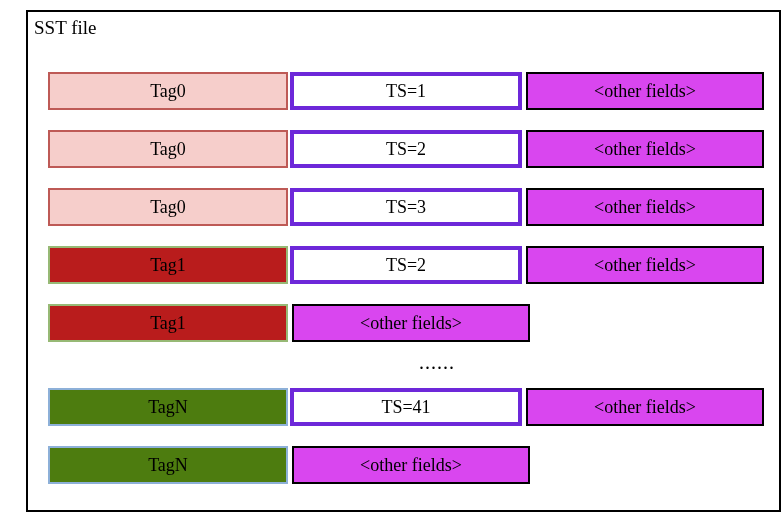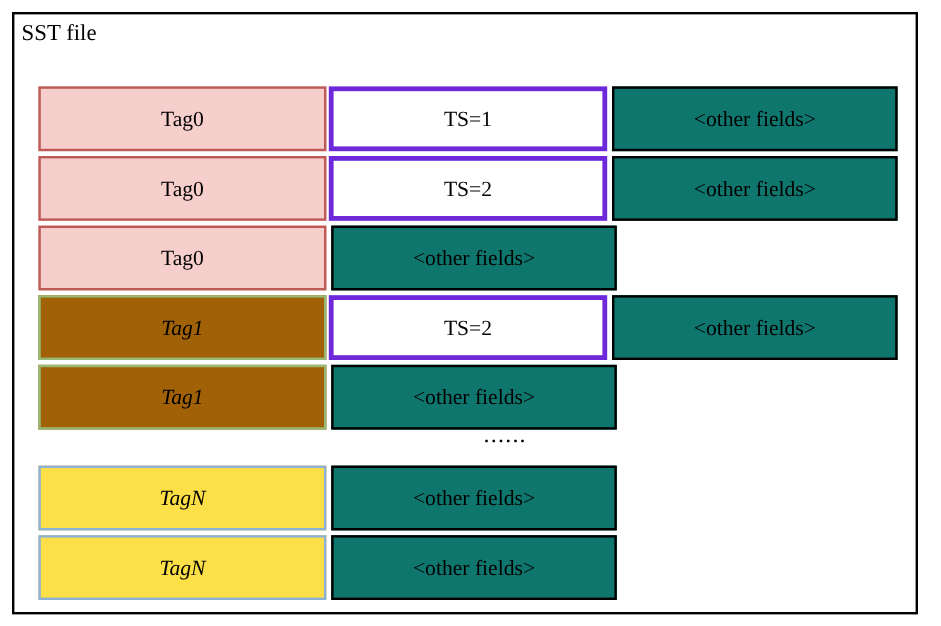--- a/index.html
+++ b/index.html
@@ -18,21 +18,21 @@
   #canvas {
     position: relative;
     width: 784px;
     height: 522px;
     background: #ffffff;
   }
 
   
   .sst-frame {
     position: absolute;
-    left: 10px;
+    left: 26px;
     top: 10px;
     width: 755px;
     height: 502px;
     border: 2px solid #000000;
     box-sizing: border-box;
     background: #ffffff;
   }
 
   .sst-title {
     position: absolute;
@@ -50,21 +50,21 @@
     left: 0;
     top: 0;
     width: 755px;
     height: 502px;
   }
 
   .row {
     position: absolute;
     left: 20px;
     width: 718px;
-    height: 54px;
+    height: 38px;
     display: flex;
     align-items: stretch;
   }
 
   .cell {
     box-sizing: border-box;
     display: flex;
     align-items: center;
     justify-content: center;
     font-size: 18px;
@@ -76,42 +76,40 @@
     width: 240px;
     border: 2px solid #000000;
     background: #ffffff;
   }
 
   .cell-tag.tag-pink {
     background: #f6cecb;
     border-color: #be5a56;
   }
   .cell-tag.tag-green {
-    background: #a16207;
+    background: #b91c1c;
     border-color: #97b975;
-    font-style: italic;
   }
   .cell-tag.tag-blue {
-    background: #fde047;
+    background: #4d7c0f;
     border-color: #8db0d8;
-    font-style: italic;
   }
 
   .cell-ts {
     width: 232px;
     margin-left: 2px;
     border: 4px solid #6d28d9;
     background: #ffffff;
   }
 
   .cell-other {
     width: 238px;
     margin-left: 4px;
     border: 2px solid #000000;
-    background: #0f766e;
+    background: #d946ef;
   }
 
   
   .ellipsis-row {
     position: absolute;
     left: 20px;
     width: 718px;
     height: 24px;
     display: flex;
     align-items: center;
@@ -143,40 +141,42 @@
       </div>
 
       <div class="row" style="top:118px;">
         <div class="cell cell-tag tag-pink">Tag0</div>
         <div class="cell cell-ts">TS=2</div>
         <div class="cell cell-other">&lt;other fields&gt;</div>
       </div>
 
       <div class="row" style="top:176px;">
         <div class="cell cell-tag tag-pink">Tag0</div>
+        <div class="cell cell-ts">TS=3</div>
         <div class="cell cell-other">&lt;other fields&gt;</div>
       </div>
 
       <div class="row" style="top:234px;">
         <div class="cell cell-tag tag-green">Tag1</div>
         <div class="cell cell-ts">TS=2</div>
         <div class="cell cell-other">&lt;other fields&gt;</div>
       </div>
 
       <div class="row" style="top:292px;">
         <div class="cell cell-tag tag-green">Tag1</div>
         <div class="cell cell-other">&lt;other fields&gt;</div>
       </div>
 
       <div class="ellipsis-row" style="top:338px;">
         <span class="dots">......</span>
       </div>
 
       <div class="row" style="top:376px;">
         <div class="cell cell-tag tag-blue">TagN</div>
+        <div class="cell cell-ts">TS=41</div>
         <div class="cell cell-other">&lt;other fields&gt;</div>
       </div>
 
       <div class="row" style="top:434px;">
         <div class="cell cell-tag tag-blue">TagN</div>
         <div class="cell cell-other">&lt;other fields&gt;</div>
       </div>
 
     </div>
   </div>

